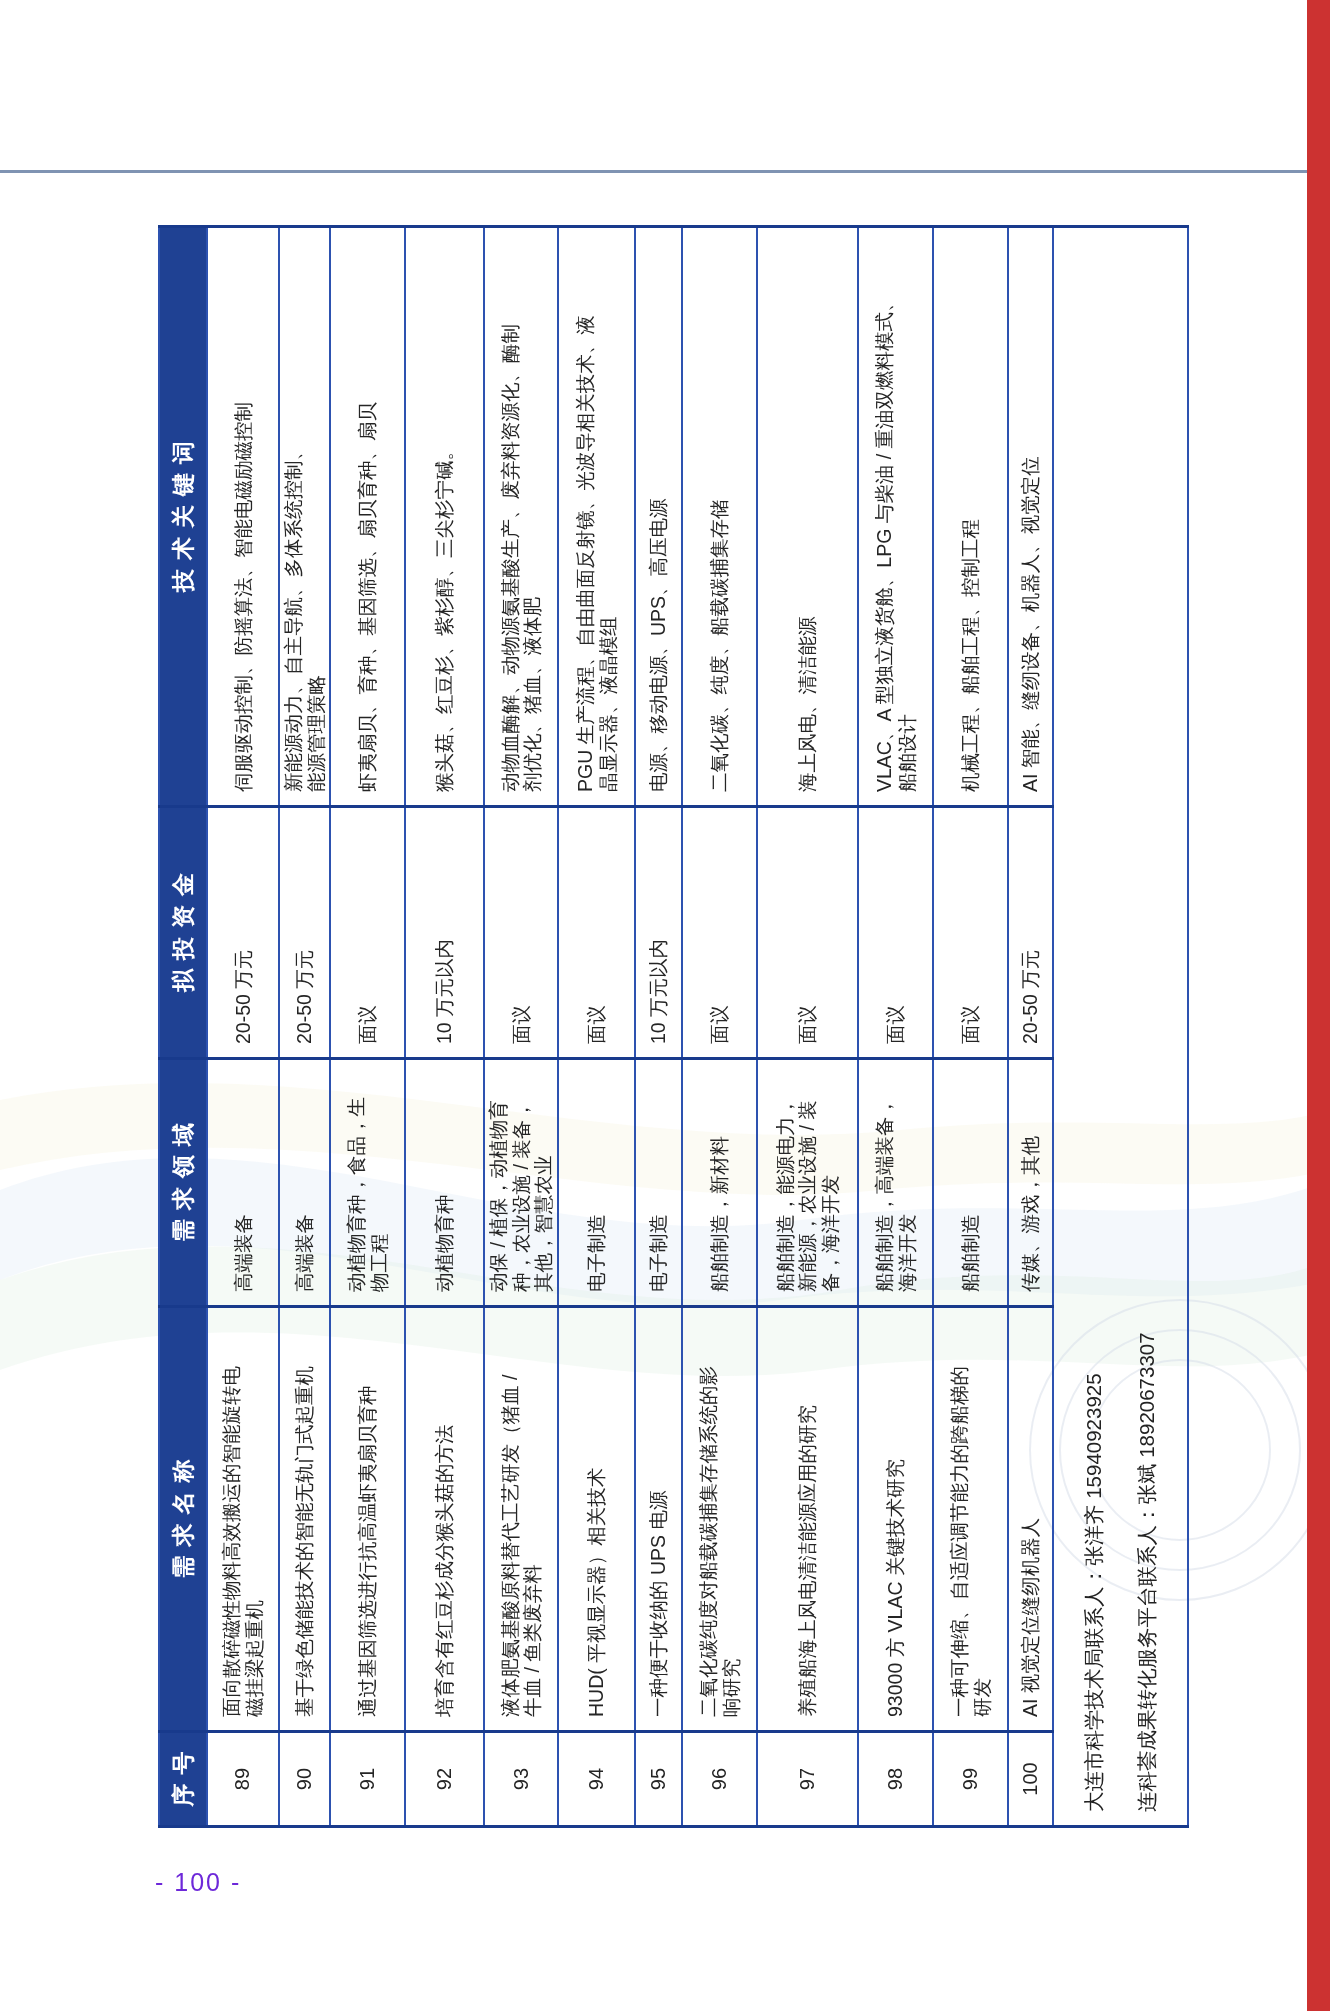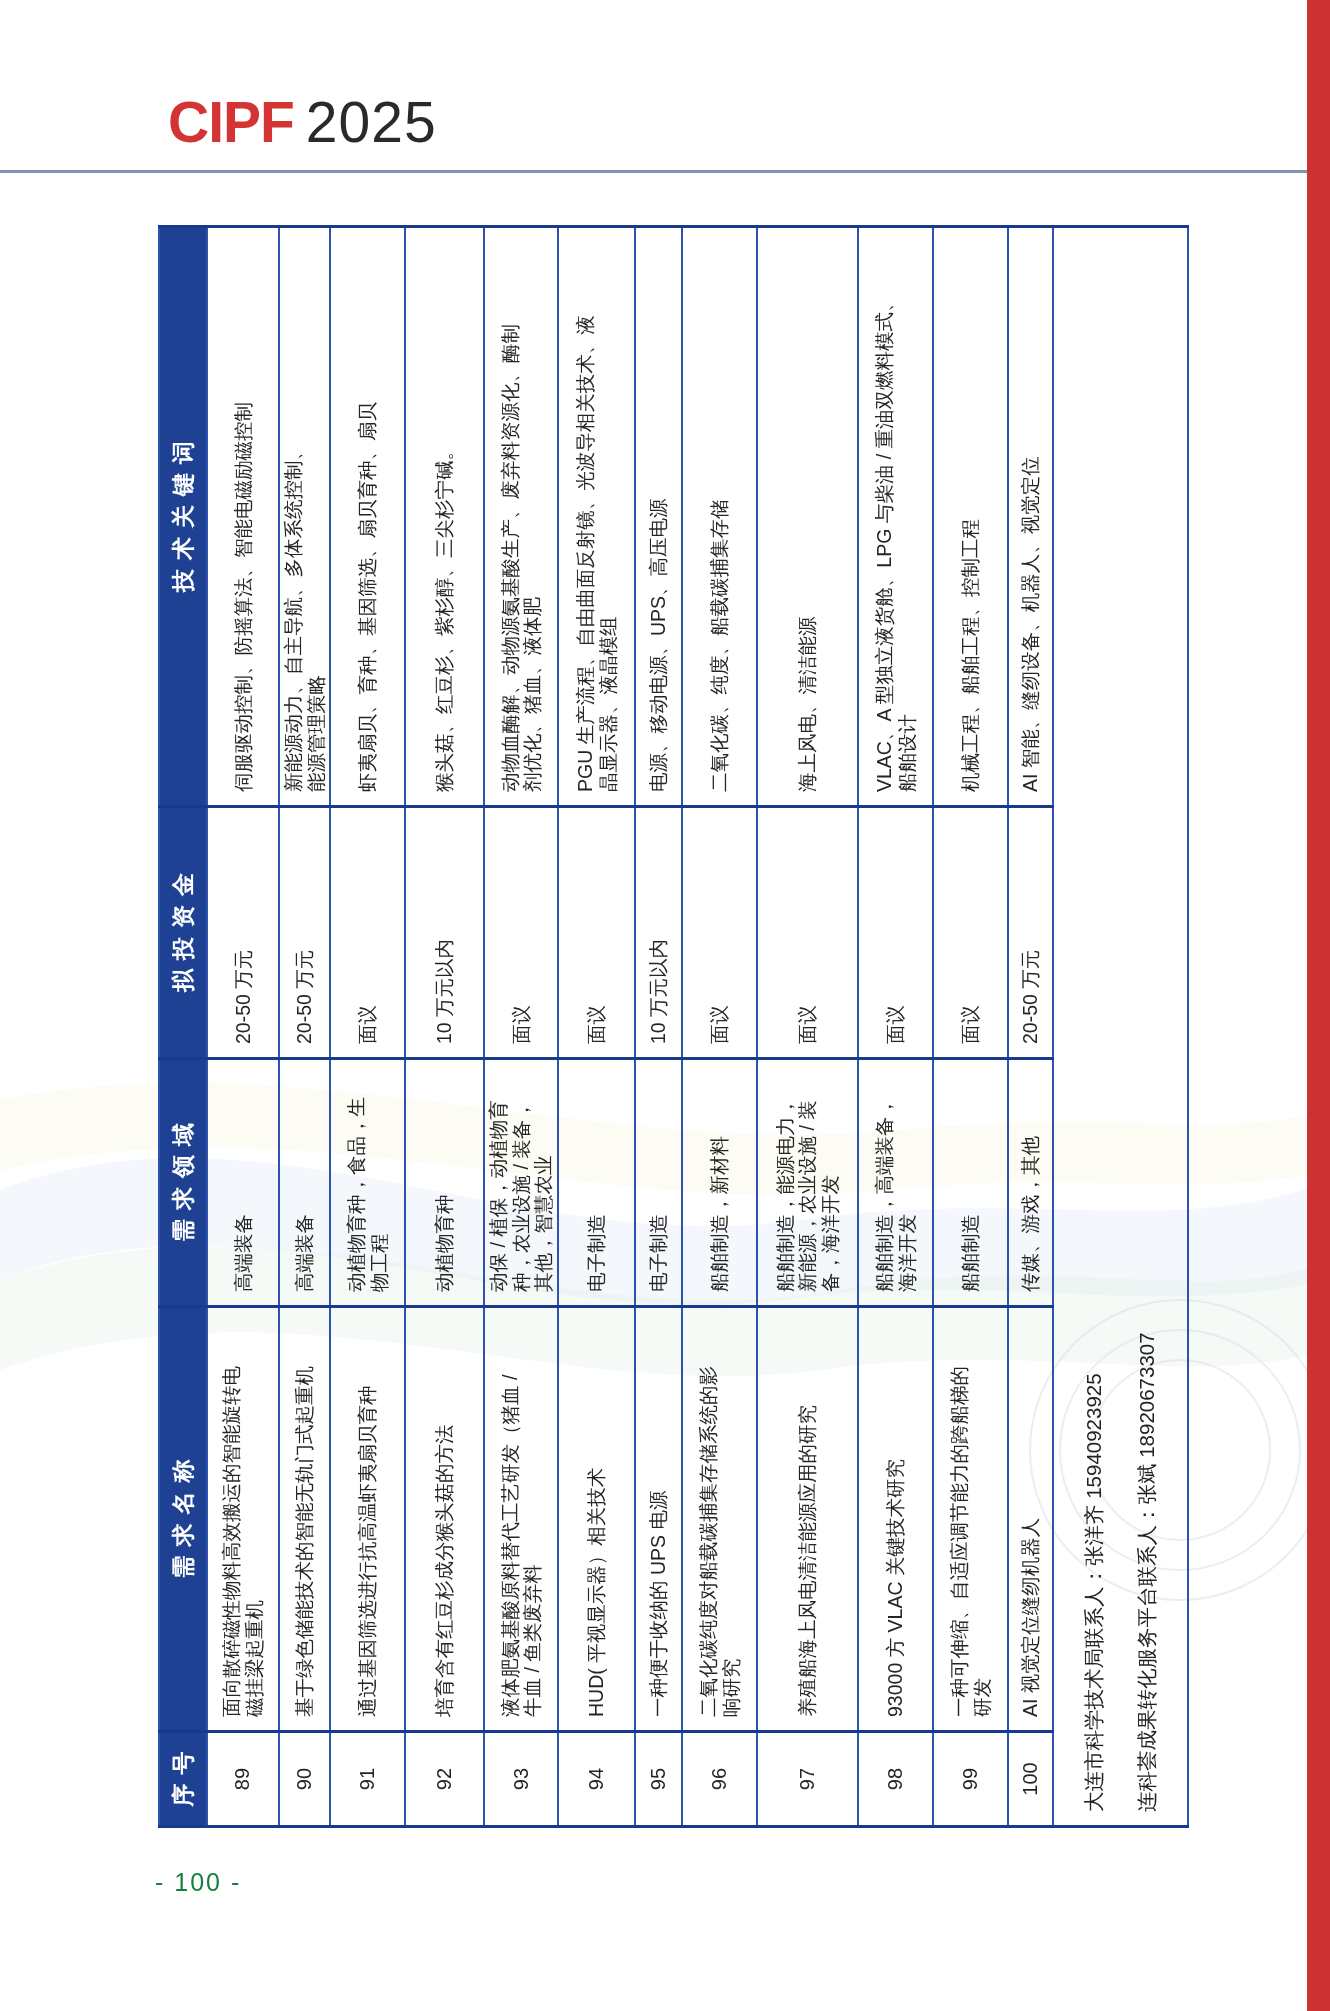--- a/index.html
+++ b/index.html
@@ -33,42 +33,39 @@
     letter-spacing:9px;text-align:center;padding:0;text-indent:9px;
   }
   table.req td{
     color:#252525;font-size:19.5px;line-height:1.16;text-align:left;
     padding:2px 10px 2px 13px;white-space:pre-line;
   }
   table.req td.c-no{text-align:center;font-size:20px;padding:0;}
   td.footer-cell{padding:2px 8px 2px 12px;}
   .footer-line{font-size:20.5px;line-height:1.5;color:#222;white-space:nowrap;}
   
-  .page-num{position:absolute;left:155px;top:1868px;font-size:25px;color:#15803d;
+  .page-num{position:absolute;left:155px;top:1868px;font-size:25px;color:#6d28d9;
             letter-spacing:2px;}
 </style>
 </head>
 <body>
 
 <div class="page">
 
   <svg class="waves" viewBox="0 0 1330 760" preserveAspectRatio="none">
     <path d="M0,210 C260,110 520,280 800,240 C1030,207 1180,260 1330,200 L1330,300 C1150,340 1000,290 780,320 C520,355 260,200 0,300 Z" fill="#d9e9f4" opacity="0.30"></path>
     <path d="M0,300 C280,200 560,360 840,310 C1070,270 1210,330 1330,280 L1330,370 C1180,410 1040,360 820,390 C560,425 280,290 0,390 Z" fill="#dceede" opacity="0.28"></path>
     <path d="M0,120 C300,60 600,180 900,150 C1100,130 1230,160 1330,130 L1330,190 C1200,220 1080,190 880,210 C600,240 300,120 0,190 Z" fill="#f4efd8" opacity="0.28"></path>
     <g stroke="#d9e0ea" fill="none" opacity="0.55">
       <circle cx="1180" cy="470" r="90" stroke-width="2"></circle>
       <circle cx="1180" cy="470" r="120" stroke-width="2"></circle>
       <circle cx="1180" cy="470" r="150" stroke-width="2"></circle>
     </g>
   </svg>
 
-  <div class="logo">
-    <span class="cipf">CIPF</span><span class="year">2025</span>
-  </div>
   <div class="head-rule"></div>
   <div class="red-bar"></div>
 
   <div class="table-rotator">
     <table class="req">
       <colgroup>
         <col style="width:95px">
           <col style="width:425px">
           <col style="width:248px">
         <col style="width:252px">

